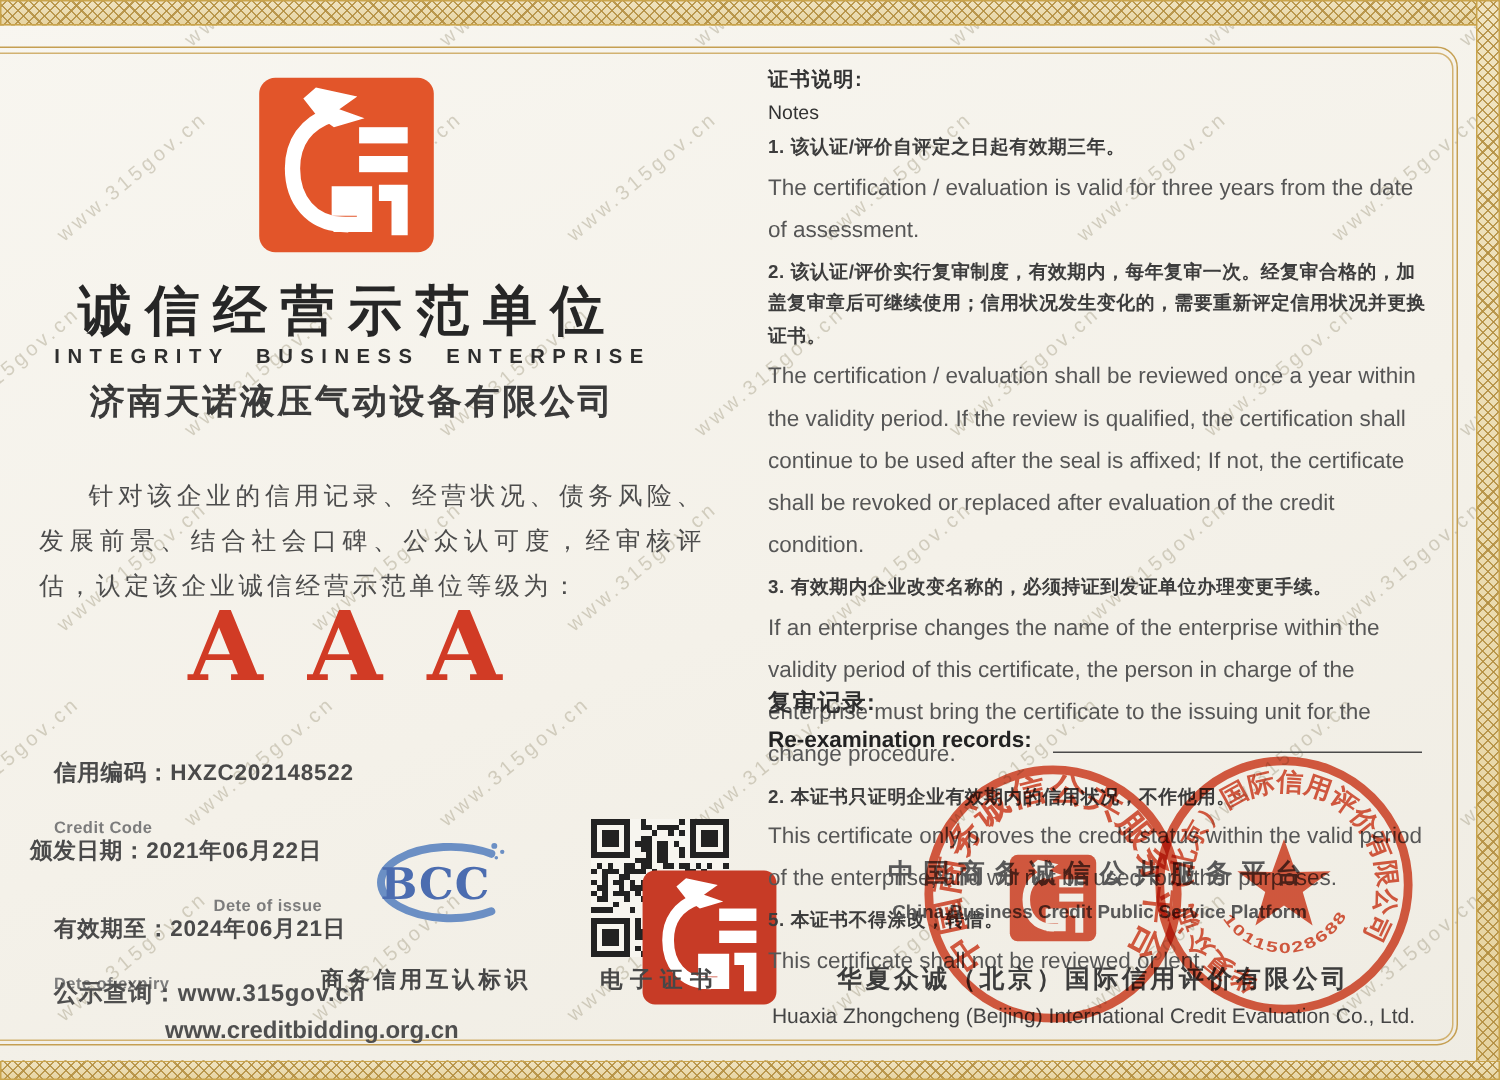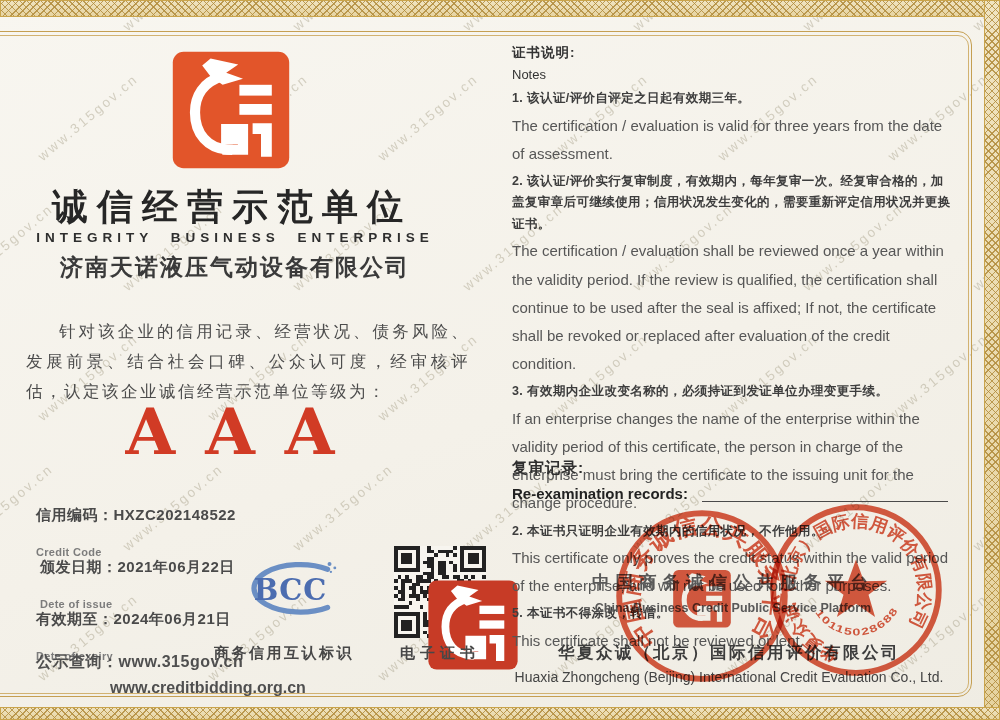--- a/index.html
+++ b/index.html
@@ -184,21 +184,21 @@
   <div class="abs subtitle">INTEGRITY BUSINESS ENTERPRISE</div>
   <div class="abs company">济南天诺液压气动设备有限公司</div>
 
   <div class="abs paragraph">针对该企业的信用记录、经营状况、债务风险、发展前景、结合社会口碑、公众认可度，经审核评估，认定该企业诚信经营示范单位等级为：</div>
   <div class="abs rating">AAA</div>
 
   <div class="abs inforow" style="left:36px; top:506px;">
     <div class="zh"><span>信用编码：</span><span>HXZC202148522</span></div>
     <div class="sub">Credit Code</div>
   </div>
-  <div class="abs inforow" style="left:40px; top:558px;">
+  <div class="abs inforow" style="left:20px; top:558px;text-align:right;">
     <div class="zh"><span>颁发日期：</span><span>2021年06月22日</span></div>
     <div class="sub">Dete of issue</div>
   </div>
   <div class="abs inforow" style="left:36px; top:610px;">
     <div class="zh"><span>有效期至：</span><span>2024年06月21日</span></div>
     <div class="sub">Dete of expiry</div>
   </div>
   <div class="abs inforow" style="left:36px; top:652px;">
     <div class="zh big"><span>公示查询：</span><span>www.315gov.cn</span></div>
     <div class="v2">www.creditbidding.org.cn</div>

